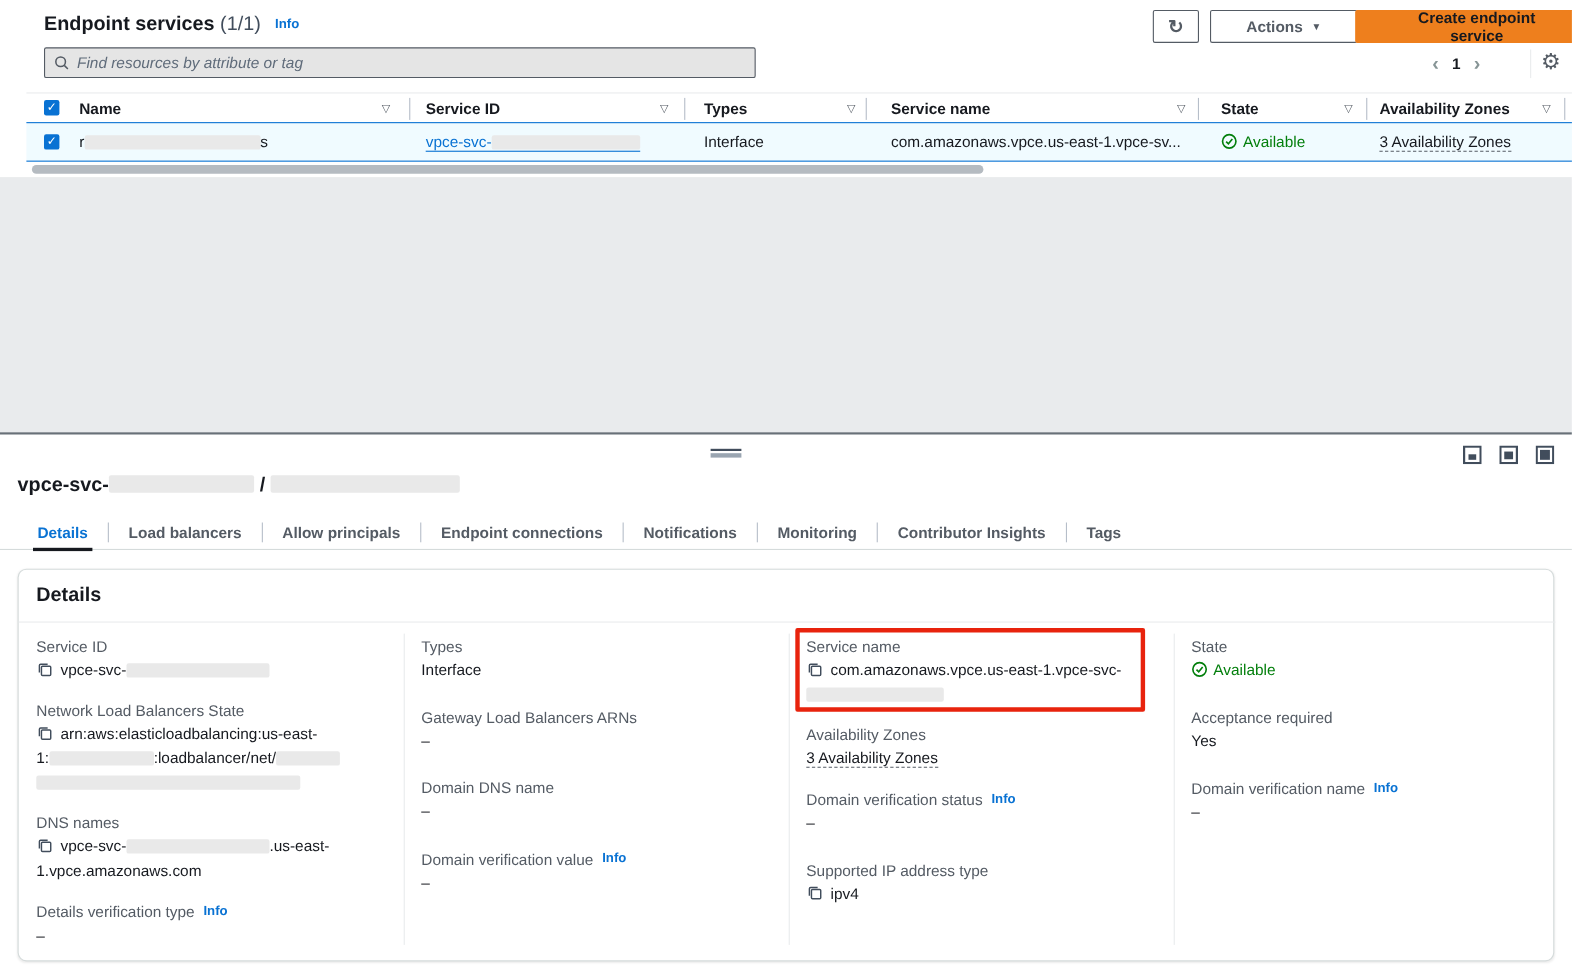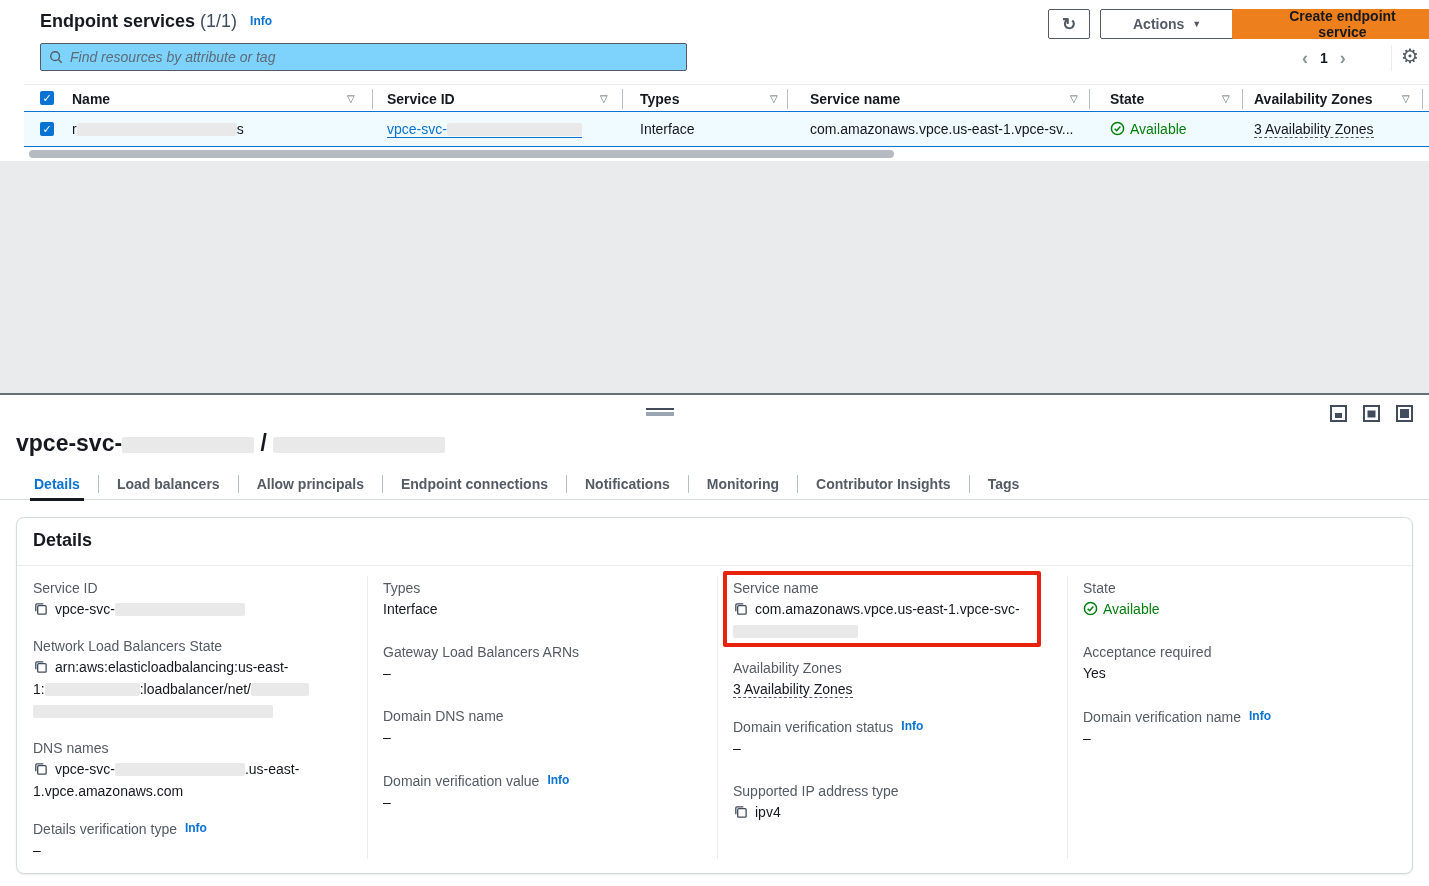--- a/index.html
+++ b/index.html
@@ -16,21 +16,21 @@
   .btn { display:inline-flex; align-items:center; justify-content:center; height:30px;
     border:1px solid #545b64; border-radius:2px; background:#fff; font-weight:bold;
     color:#545b64; font-size:14px; padding:0 32px; cursor:pointer; }
   .btn-primary { background:#ee7f1d; border-color:#ee7f1d; color:#16191f; }
   #refresh-btn { left:1024px; top:9px; width:42px; padding:0; }
   #actions-btn { left:1076px; top:9px; }
   #create-btn  { left:1208px; top:9px; }
   .caret { font-size:9px; margin-left:8px; }
 
   #search-box { left:16px; top:43px; width:647px; height:28px; border:1px solid #545b64;
-    border-radius:2px; background:#7dd3fc; display:flex; align-items:center; padding:0 8px; }
+    border-radius:2px; background:#e5e5e5; display:flex; align-items:center; padding:0 8px; }
   #search-input { border:none; outline:none; flex:1; font-style:italic; font-size:14px;
     color:#414d5c; background:transparent; font-family:"Liberation Sans",sans-serif; }
   #search-input::placeholder { color:#5f6b7a; font-style:italic; }
 
   #pagination { left:1278px; top:44px; height:28px; display:flex; align-items:center; gap:12px; }
   .pg-chev { color:#879596; font-size:18px; font-weight:bold; cursor:pointer; line-height:1; }
   .pg-num { font-weight:bold; color:#16191f; cursor:pointer; }
   #pg-divider { left:1367px; top:45px; width:1px; height:26px; background:#e9ebed; }
   #settings-btn { left:1377px; top:44px; font-size:20px; color:#545b64; cursor:pointer; }
 
@@ -56,21 +56,21 @@
   #gray-band { left:0; top:161px; width:1429px; height:232px; background:#e9ebed; }
 
   
   #bottom-pane { left:0; top:393px; width:1429px; height:493px; background:#fff; border-top:2px solid #687078; }
   #drag-handle { left:646px; top:13px; width:28px; cursor:row-resize; }
   #drag-handle .h1 { height:2px; background:#414d5c; margin-bottom:2px; }
   #drag-handle .h2 { height:4px; background:#9aa5b1; }
   #panel-size-icons { right:16px; top:10px; display:flex; gap:16px; }
   .psz { width:17px; height:17px; cursor:pointer; }
 
-  #panel-title { left:16px; top:35px; font-size:23px; font-weight:bold; white-space:nowrap; }
+  #panel-title { left:16px; top:35px; font-size:18px; font-weight:bold; white-space:nowrap; }
   #panel-title .rd { height:16px; vertical-align:-2px; }
 
   #tabs { left:0; top:73px; width:1429px; height:32px; border-bottom:1px solid #d5dbdb;
     display:flex; align-items:center; padding-left:16px; }
   .tab { font-weight:bold; color:#545b64; font-size:14px; padding:6px 18px; cursor:pointer; position:relative; height:32px; display:flex; align-items:center; }
   .tab.active { color:#0972d3; }
   .tab.active::after { content:""; position:absolute; left:14px; right:14px; bottom:-1px; height:3px; background:#16191f; }
   .tabsep { width:1px; height:18px; background:#b6bec9; }
 
   

